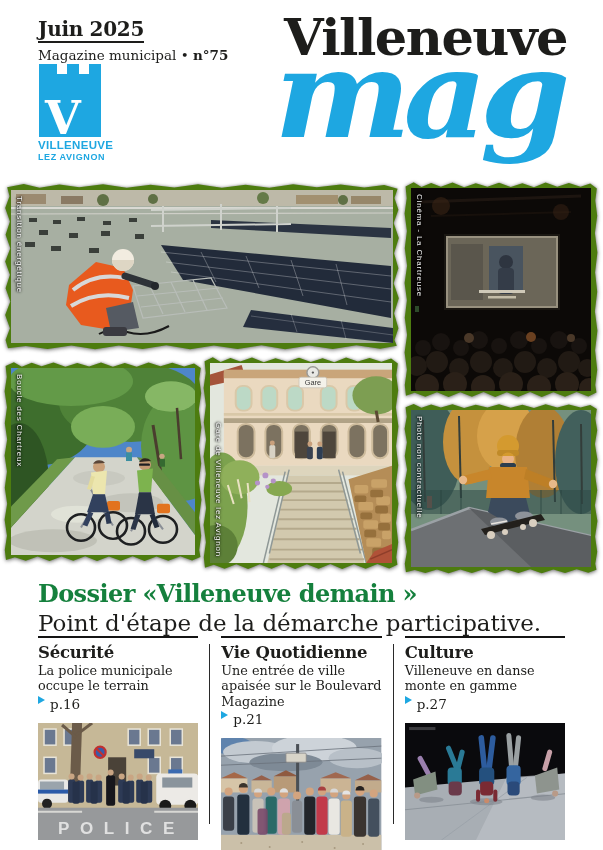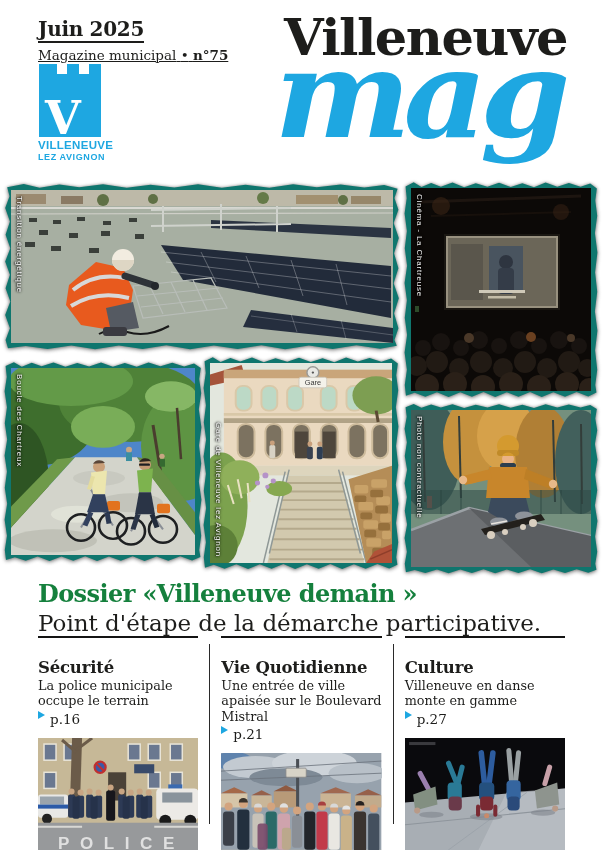--- a/index.html
+++ b/index.html
@@ -3,37 +3,37 @@
 <meta charset="utf-8">
 <style>
   html,body{margin:0;padding:0;background:#e8e8e8;}
   .page{position:relative;width:603px;height:850px;background:#ffffff;overflow:hidden;
         font-family:"DejaVu Serif",serif;color:#1d1d1b;margin:0 auto;}
 
   
   .issue-block{position:absolute;left:38px;top:19px;}
   .issue-date{display:inline-block;font-weight:bold;font-size:20px;line-height:1.05;
               border-bottom:2.5px solid #1d1d1b;padding-bottom:1px;letter-spacing:-0.3px;text-align:center;}
-  .issue-line{font-size:13.5px;margin-top:4px;text-decoration:underline;}
+  .issue-line{font-size:13.5px;margin-top:4px;}
   .issue-no{font-weight:bold;}
   .logo-block{position:absolute;left:38px;top:63px;width:90px;}
   .logo-mark{display:block;}
   .logo-name{color:#1ea7e1;font-family:"Liberation Sans",sans-serif;font-weight:bold;
              font-size:11.5px;letter-spacing:0.3px;margin-top:3px;line-height:1;}
   .logo-sub{color:#1ea7e1;font-family:"Liberation Sans",sans-serif;font-weight:bold;
             font-size:9px;letter-spacing:0.6px;line-height:1.2;}
   .masthead{position:absolute;top:12px;right:36px;text-align:right;line-height:1;}
   .masthead-top{display:block;font-weight:bold;font-size:51px;letter-spacing:-1.5px;color:#1d1d1b;}
   .masthead-bottom{display:block;font-weight:bold;font-style:italic;font-size:122px;
                    color:#1ea7e1;margin-top:-30px;margin-right:4px;letter-spacing:-7px;
                    transform:scaleX(1.06);transform-origin:right top;}
 
   
   .shadow-wrap{position:absolute;filter:drop-shadow(0 1.5px 2px rgba(0,0,0,.45)) drop-shadow(0 0 1px rgba(0,0,0,.25));}
-  .torn-photo{width:100%;height:100%;background:#0f766e;padding:7px;box-sizing:border-box;position:relative;
+  .torn-photo{width:100%;height:100%;background:#4d7c0f;padding:7px;box-sizing:border-box;position:relative;
     clip-path:polygon(0.8% 2.5%,5% 0.6%,9% 2.8%,14% 0.9%,19% 2.6%,25% 0.7%,31% 2.9%,37% 1%,43% 2.7%,
       49% 0.8%,55% 2.8%,61% 1%,67% 2.9%,73% 0.7%,79% 2.6%,85% 0.9%,91% 2.7%,96% 1.2%,99.4% 3.5%,
       98.6% 9%,99.6% 16%,98.4% 24%,99.7% 33%,98.5% 42%,99.6% 51%,98.4% 60%,99.7% 69%,98.5% 78%,
       99.6% 87%,98.6% 94%,99.2% 97.5%,95% 99.3%,89% 97.2%,83% 99.4%,77% 97.3%,71% 99.5%,65% 97.2%,
       59% 99.4%,53% 97.3%,47% 99.5%,41% 97.2%,35% 99.4%,29% 97.3%,23% 99.5%,17% 97.3%,11% 99.4%,
       5.5% 97.6%,1% 99%,0.4% 94%,1.5% 87%,0.3% 79%,1.6% 71%,0.4% 63%,1.5% 55%,0.3% 47%,1.6% 39%,
       0.4% 31%,1.5% 23%,0.3% 15%,1.4% 8%);}
   .photo-canvas{display:block;width:100%;height:100%;}
   .vcap{position:absolute;left:11px;top:13px;writing-mode:vertical-rl;
         font-family:"Liberation Sans",sans-serif;font-size:8px;letter-spacing:0.8px;color:#f2f2f2;
@@ -48,21 +48,21 @@
   
   .dossier{position:absolute;left:38px;top:581px;}
   .dossier-title{margin:0;font-weight:bold;font-size:24px;letter-spacing:-0.6px;color:#15803d;line-height:1.05;}
   .dossier-sub{margin:5px 0 0 0;font-size:23px;color:#1d1d1b;line-height:1.1;}
 
   
   .teasers{position:absolute;left:38px;top:636px;width:527px;display:grid;
            grid-template-columns:1fr 1fr 1fr;column-gap:23px;}
   .teaser{border-top:2px solid #141414;padding-top:5px;position:relative;}
   .teaser + .teaser::before{content:"";position:absolute;left:-12px;top:6px;height:180px;width:1px;background:#2a2a2a;}
-  .teaser-section{margin:16px 0 2px 0;font-weight:bold;font-size:16.5px;letter-spacing:-0.2px;line-height:1.05;}
+  .teaser-section{margin:1px 0 2px 0;font-weight:bold;font-size:16.5px;letter-spacing:-0.2px;line-height:1.05;}
   .teaser-head{margin:0;font-size:12.8px;line-height:1.18;}
   .teaser-text{min-height:58px;}
   .pageref{font-size:13.5px;margin-top:2px;display:flex;}
   .tri{width:0;height:0;border-left:7px solid #1ea7e1;border-top:4.5px solid transparent;
        border-bottom:4.5px solid transparent;margin-right:5px;display:inline-block;}
   .teaser-photo{margin-top:11px;height:117px;}
   .teaser-photo svg{display:block;width:100%;height:100%;}
 </style>
 </head>
 <body>
@@ -513,21 +513,21 @@
           <text x="80" y="110" text-anchor="middle" font-family="Liberation Sans,sans-serif" font-weight="bold" font-size="17" fill="#e8e8e8" opacity="0.9" textLength="120" letter-spacing="4">POLICE</text>
           <line x1="0" y1="88" x2="44" y2="88" stroke="#d8d8d4" stroke-width="2"></line>
           <line x1="116" y1="88" x2="160" y2="88" stroke="#d8d8d4" stroke-width="2"></line>
         </svg>
       </div>
     </div>
 
     <div class="teaser">
       <div class="teaser-text">
         <h3 class="teaser-section">Vie Quotidienne</h3>
-        <p class="teaser-head">Une entrée de ville apaisée sur le Boulevard Mistral</p>
+        <p class="teaser-head">Une entrée de ville apaisée sur le Boulevard Magazine</p>
         <div class="pageref">
           <span class="tri"></span>
           <span>p.21</span>
         </div>
       </div>
       <div class="teaser-photo">
         <svg viewBox="0 0 158 116" preserveAspectRatio="none">
           <rect width="158" height="116" fill="#97a2ad"></rect>
           <ellipse cx="12" cy="8" rx="20" ry="9" fill="#5f83ad"></ellipse>
           <ellipse cx="34" cy="14" rx="32" ry="11" fill="#c3cad1"></ellipse>

